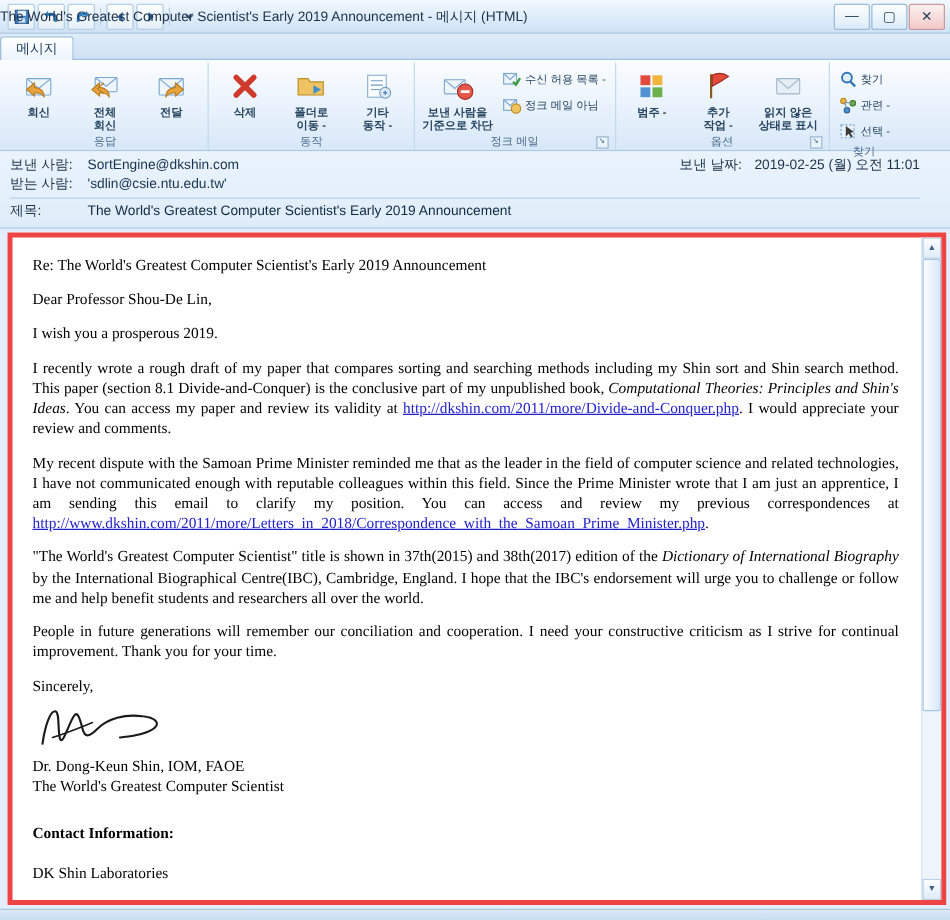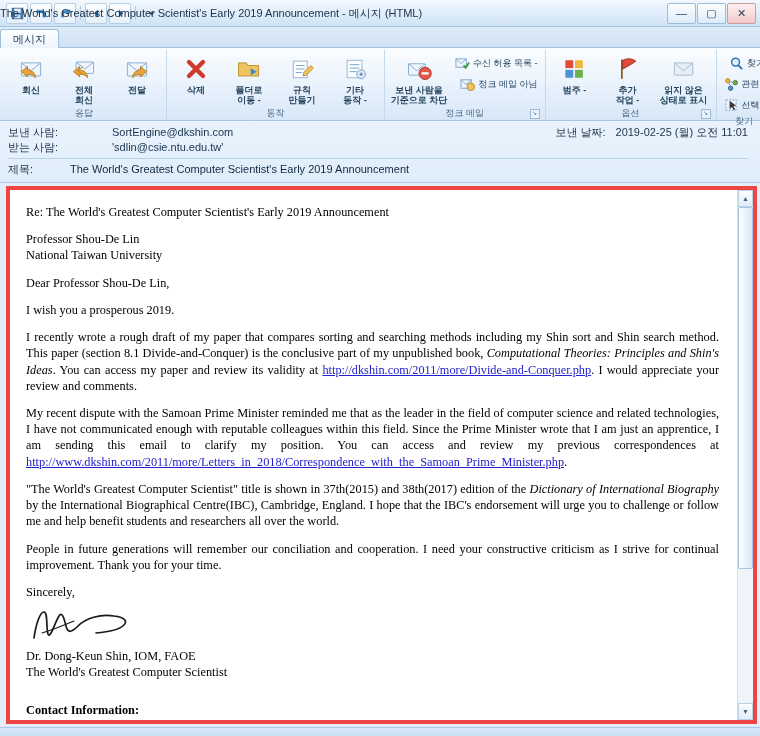--- a/index.html
+++ b/index.html
@@ -165,55 +165,54 @@
     display: flex;
     align-items: center;
     gap: 3px;
     height: 18px;
     padding: 0 3px;
     border: 1px solid transparent;
     border-radius: 3px;
     font-size: 9px;
     color: #26455f;
     white-space: nowrap;
-    justify-content: flex-end;
   }
   .stack {
     display: flex;
     flex-direction: column;
     gap: 1px;
     padding-top: 1px;
   }
   .icon {
     display: inline-block;
     position: relative;
   }
   .ic32 { width: 28px; height: 28px; }
   .ic16 { width: 15px; height: 15px; }
 
   
   .headerpane {
     background: linear-gradient(#eaf3fc, #dfedfa);
     border-bottom: 1px solid #a9c6e2;
-    padding: 4px 12px 5px 8px;
+    padding: 4px 24px 5px 8px;
     font-size: 11px;
     color: #1d3248;
   }
   .hrow {
     display: flex;
     align-items: baseline;
     line-height: 15px;
     min-height: 15px;
   }
   .hlabel {
     width: 62px;
     color: #1d3248;
     flex: none;
   }
-  .hval { color: #18334f; margin-left: 42px; }
+  .hval { color: #18334f; }
   .hsent {
     margin-left: auto;
     display: flex;
     gap: 10px;
     color: #1d3248;
   }
   .hr-line {
     height: 1px;
     background: #b9d2e8;
     margin: 3px 0 3px 0;
@@ -399,31 +398,20 @@
         </div>
         <div class="btn-big">
           <span class="icon ic32">
             <svg width="28" height="28" viewBox="0 0 32 32">
                 <path d="M4 9 L13 9 L15 12 L27 12 L27 24 L4 24 Z" fill="#f0c362" stroke="#b98c23"></path>
                 <path d="M18 15 L25 19 L18 23 Z" fill="#3f8fd0"></path>
               </svg>
           </span>
           <span class="lbl">폴더로
 이동 -</span>
-        </div>
-        <div class="btn-big">
-          <span class="icon ic32">
-            <svg width="28" height="28" viewBox="0 0 32 32">
-                <rect x="6" y="7" width="16" height="19" fill="#fbfdff" stroke="#8aafd0"></rect>
-                <path d="M9 12 h10 M9 16 h10 M9 20 h7" stroke="#6f9cc4"></path>
-                <path d="M18 20 L26 12 L29 15 L21 23 L17 24 Z" fill="#f0c362" stroke="#b98c23"></path>
-              </svg>
-          </span>
-          <span class="lbl">규칙
-만들기</span>
         </div>
         <div class="btn-big">
           <span class="icon ic32">
             <svg width="28" height="28" viewBox="0 0 32 32">
                 <rect x="7" y="6" width="17" height="20" fill="#fbfdff" stroke="#8aafd0"></rect>
                 <path d="M10 11 h11 M10 15 h11 M10 19 h8" stroke="#6f9cc4"></path>
                 <circle cx="23" cy="22" r="5" fill="#dfeaf6" stroke="#6f9cc4"></circle>
                 <path d="M21 22 h4 M23 20 v4" stroke="#2e73b5"></path>
               </svg>
           </span>
@@ -575,24 +563,20 @@
       <span class="subject">The World's Greatest Computer Scientist's Early 2019 Announcement</span>
     </div>
   </div>
 
   <div class="bodywrap">
     <div class="bodypane">
       <div class="mailbody" style="padding-right:34px">
 
         <p>Re: The World's Greatest Computer Scientist's Early 2019 Announcement</p>
 
-        <p class="block" style="margin-bottom:11px">
-          <span>Professor Shou-De Lin</span><br>
-          <span>National Taiwan University</span>
-        </p>
 
         <p>Dear Professor Shou-De Lin,</p>
 
         <p>I wish you a prosperous 2019.</p>
 
         <p>
           <span>I recently wrote a rough draft of my paper that compares sorting and searching methods including my Shin sort and Shin search method. This paper (section 8.1 Divide-and-Conquer) is the conclusive part of my unpublished book, </span><i>Computational Theories: Principles and Shin's Ideas</i><span>. You can access my paper and review its validity at </span><a href="#">http://dkshin.com/2011/more/Divide-and-Conquer.php</a><span>. I would appreciate your review and comments.</span>
         </p>
 
         <p>

